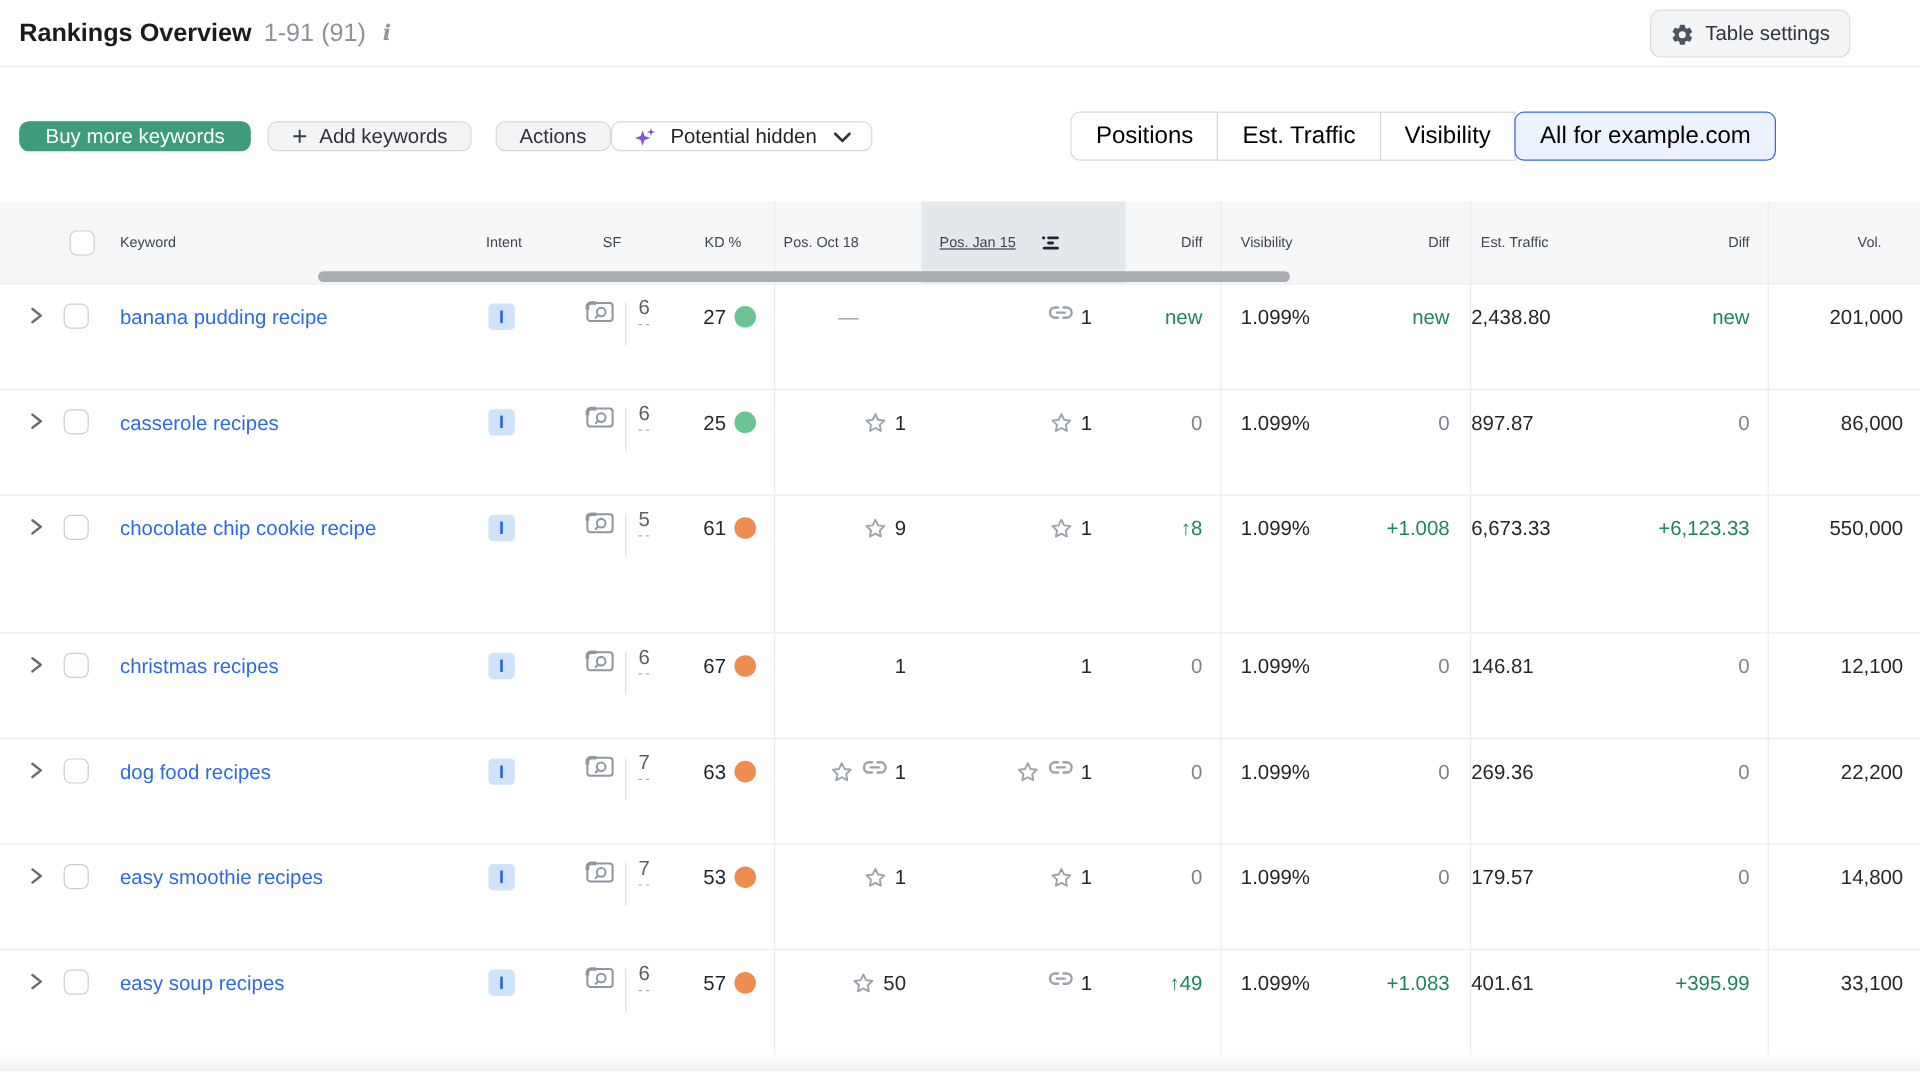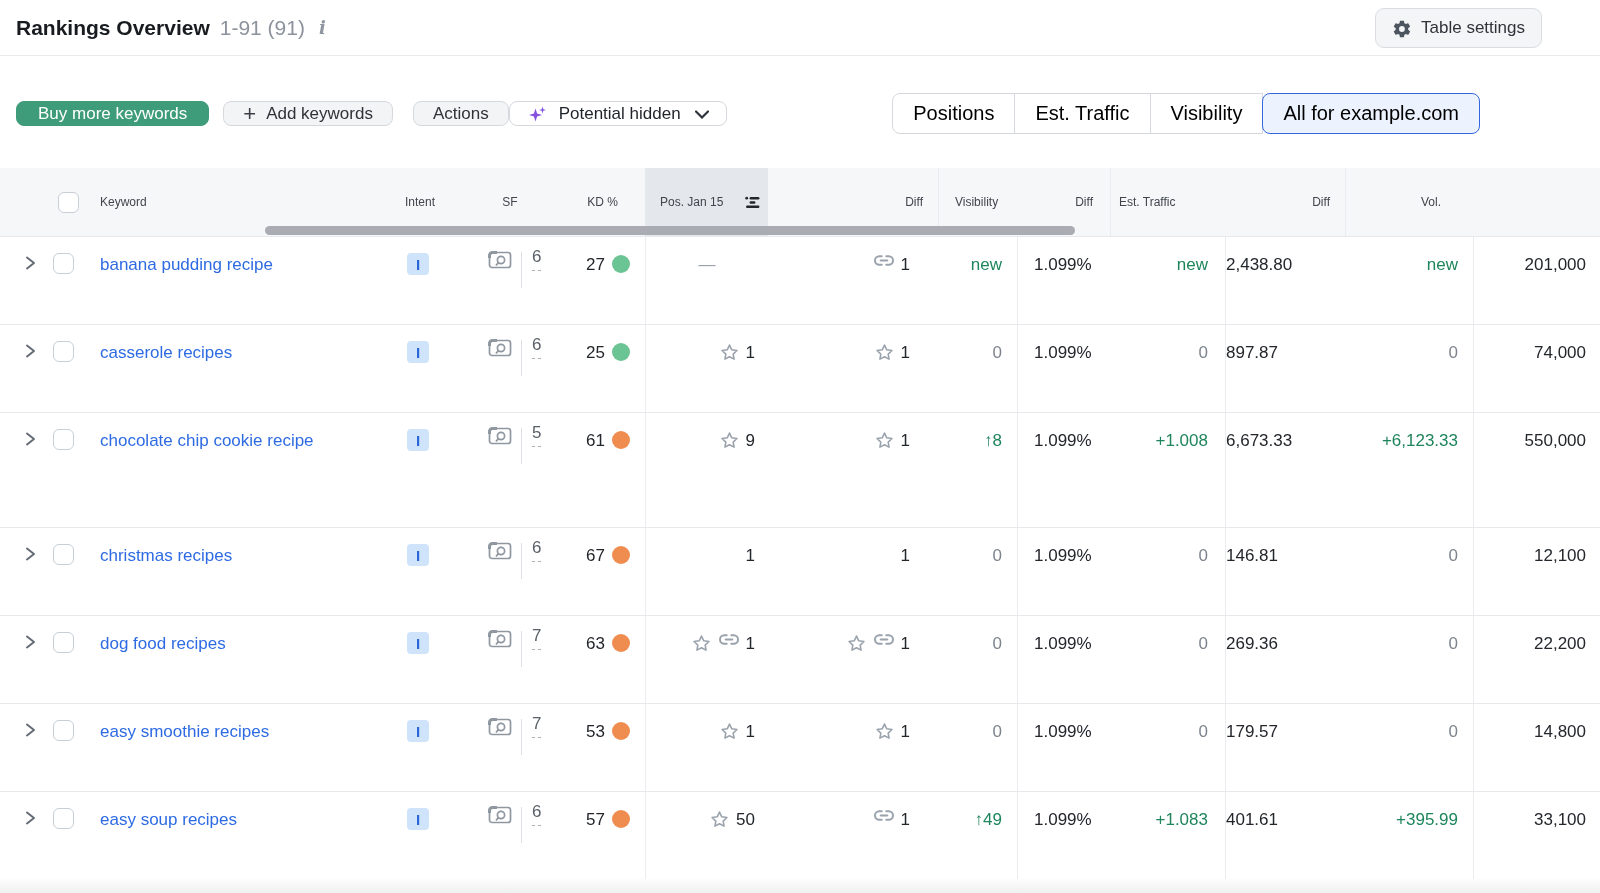--- a/index.html
+++ b/index.html
@@ -45,21 +45,21 @@
     grid-template-columns:48px 40px 307px 65px 100px 85px 123px 170px 79px 93px 115px 120px 128px 127px; }
   .thead { position:relative; height:68px; background:#f6f7f9; font-size:12px; color:#40454d; }
   .thead .cell { display:flex; align-items:center; }
   .cell { min-width:0; }
   .b-left { border-left:1px solid #eaecef; }
 
   .h-kw { padding-left:12px; }
   .h-int { padding-left:10px; }
   .h-sf, .h-kd { justify-content:center; }
   .h-oct { padding-left:7px; }
-  .h-jan { background:#e4e7eb; padding-left:15px; gap:22px; }
+  .h-jan { background:#e4e7eb; padding-left:15px; gap:22px;text-decoration:underline; }
   .h-d1 { justify-content:flex-end; padding-right:15px; }
   .h-vis { padding-left:16px; }
   .h-d2 { justify-content:flex-end; padding-right:17px; }
   .h-est { padding-left:8px; }
   .h-d3 { justify-content:flex-end; padding-right:15px; }
   .h-vol { justify-content:flex-end; padding-right:32px; }
   .h-chk { padding-left:5px; }
 
   .scroll-thumb { position:absolute; left:265px; bottom:1px; width:810px; height:9px;
                   border-radius:5px; background:#a9acb3; cursor:pointer; }
@@ -153,20 +153,21 @@
 
   <div class="thead grid-row">
     <div class="cell"></div>
     <div class="cell h-chk">
       <span class="chk"></span>
     </div>
     <div class="cell h-kw">Keyword</div>
     <div class="cell h-int">Intent</div>
     <div class="cell h-sf">SF</div>
     <div class="cell h-kd">KD %</div>
+    <div class="cell h-oct b-left">Pos. Oct 18</div>
     <div class="cell h-jan">
       <span>Pos. Jan 15</span>
       <span class="icon-wrap" style="margin-top:0">
         <svg width="15" height="13" viewBox="0 0 15 13" fill="#23262c">
             <circle cx="1.7" cy="2.2" r="1.4"></circle>
             <rect x="4.6" y="1" width="9.8" height="2.4" rx="1.2"></rect>
             <rect x="4.6" y="5.3" width="5.8" height="2.4" rx="1.2"></rect>
             <rect x="1" y="9.6" width="13.4" height="2.4" rx="1.2"></rect>
           </svg>
       </span>
@@ -304,21 +305,21 @@
         <div class="cell c-d2">
           <span class="muted">0</span>
         </div>
         <div class="cell c-est b-left">
           <span>897.87</span>
         </div>
         <div class="cell c-d3">
           <span class="muted">0</span>
         </div>
         <div class="cell c-vol b-left">
-          <span>74,000</span>
+          <span>86,000</span>
         </div>
       </div>
       <div class="trow grid-row">
         <div class="cell c-exp">
           <span class="icon-wrap">
             <svg width="16" height="18" viewBox="0 0 16 18" fill="none" stroke="#646b75" stroke-width="2" stroke-linecap="round" stroke-linejoin="round">
               <polyline points="5,3.5 12,9 5,14.5"></polyline>
             </svg>
           </span>
         </div>

